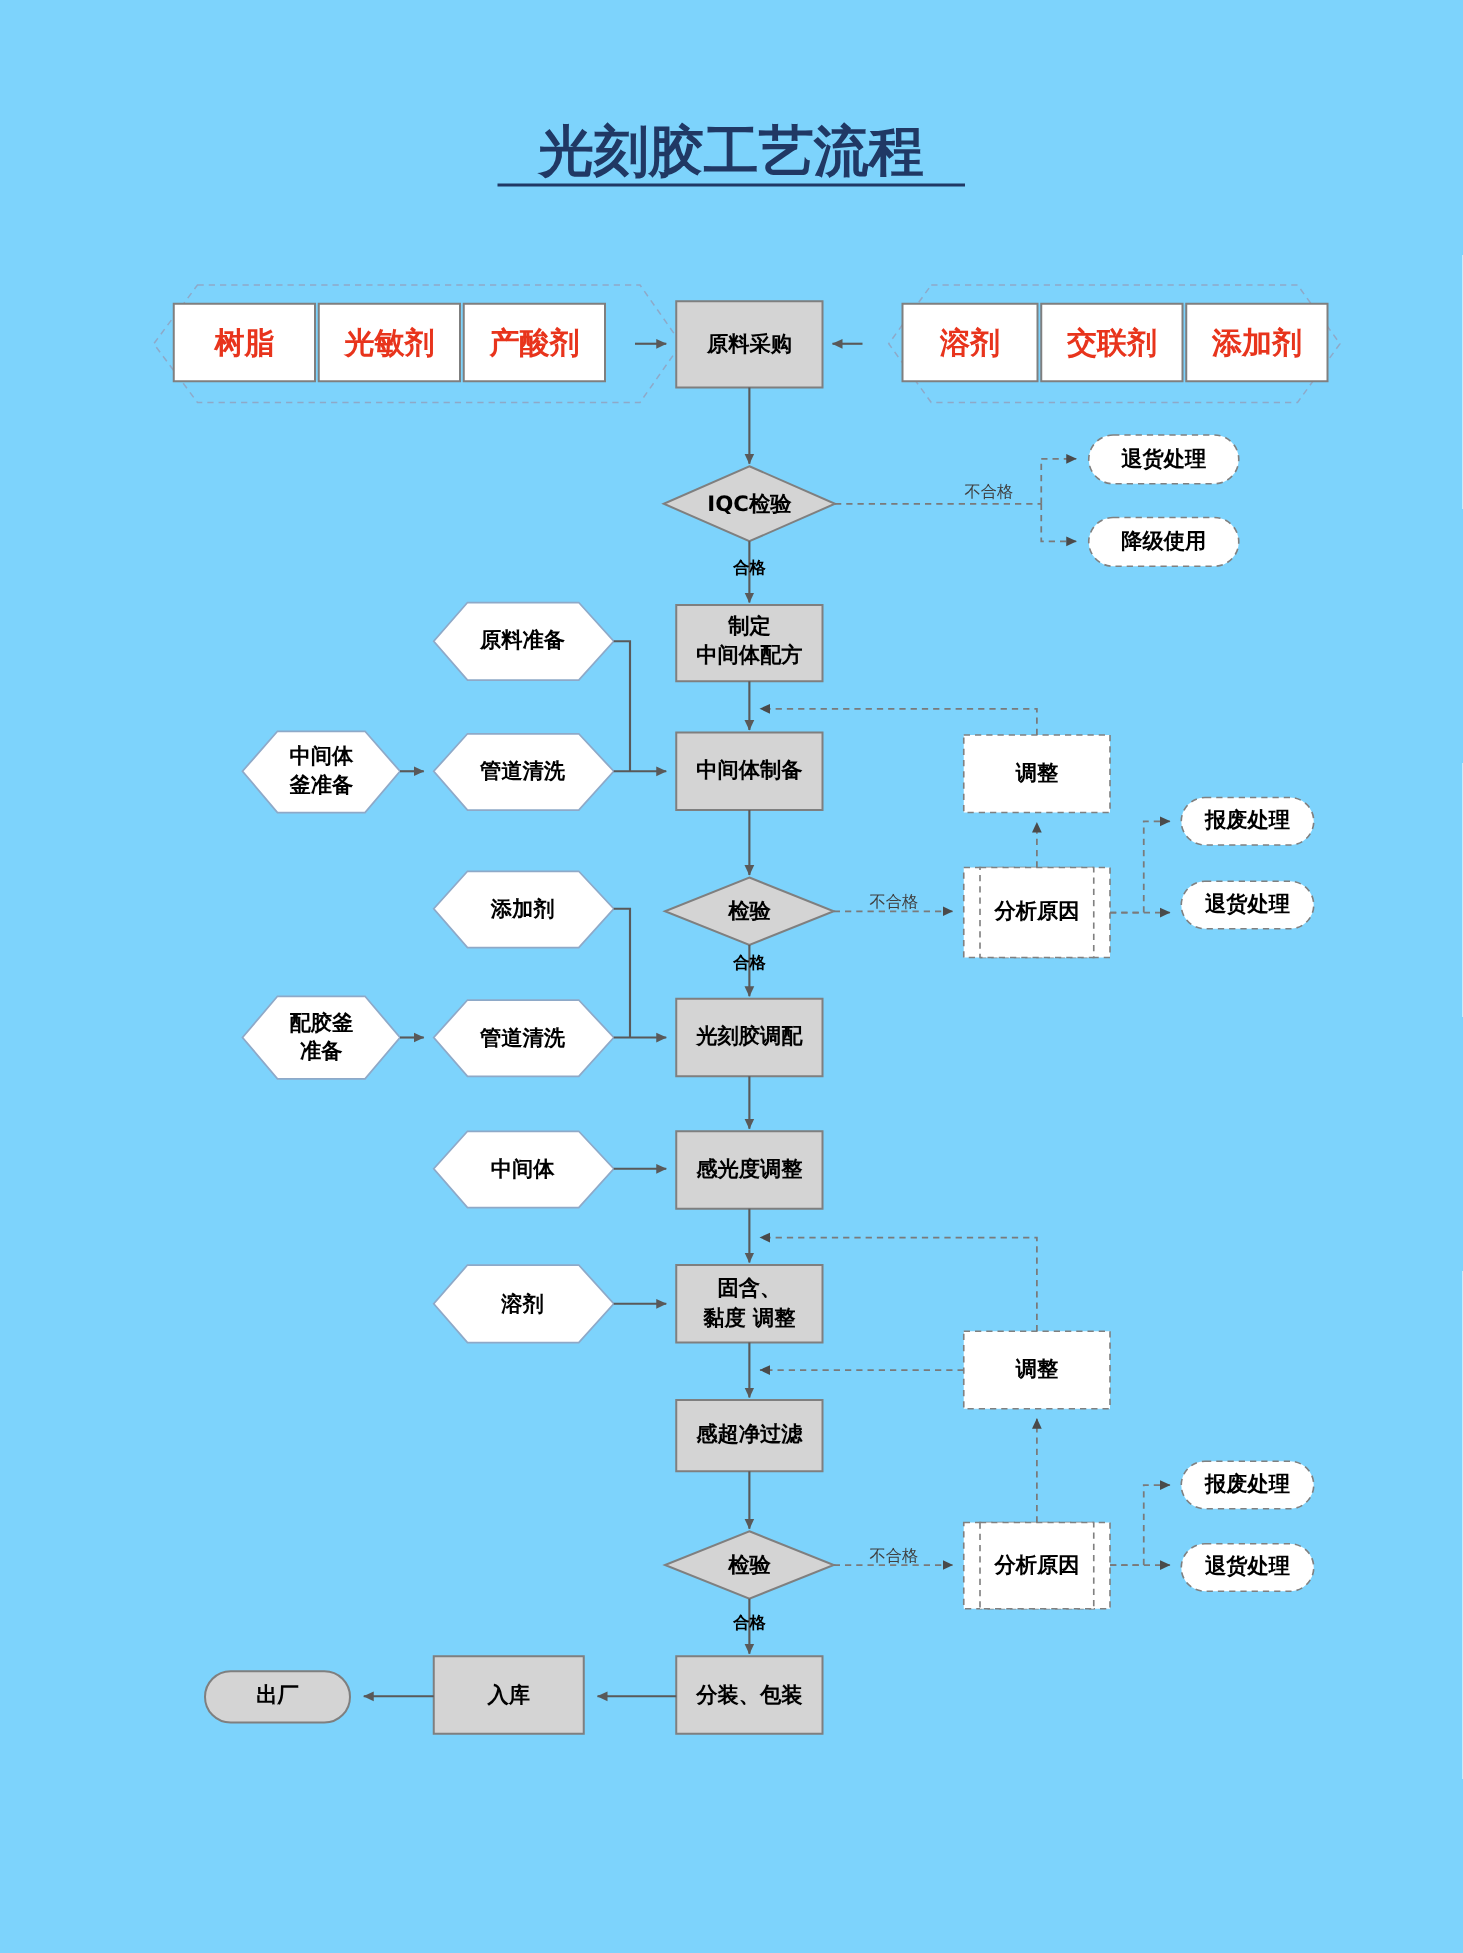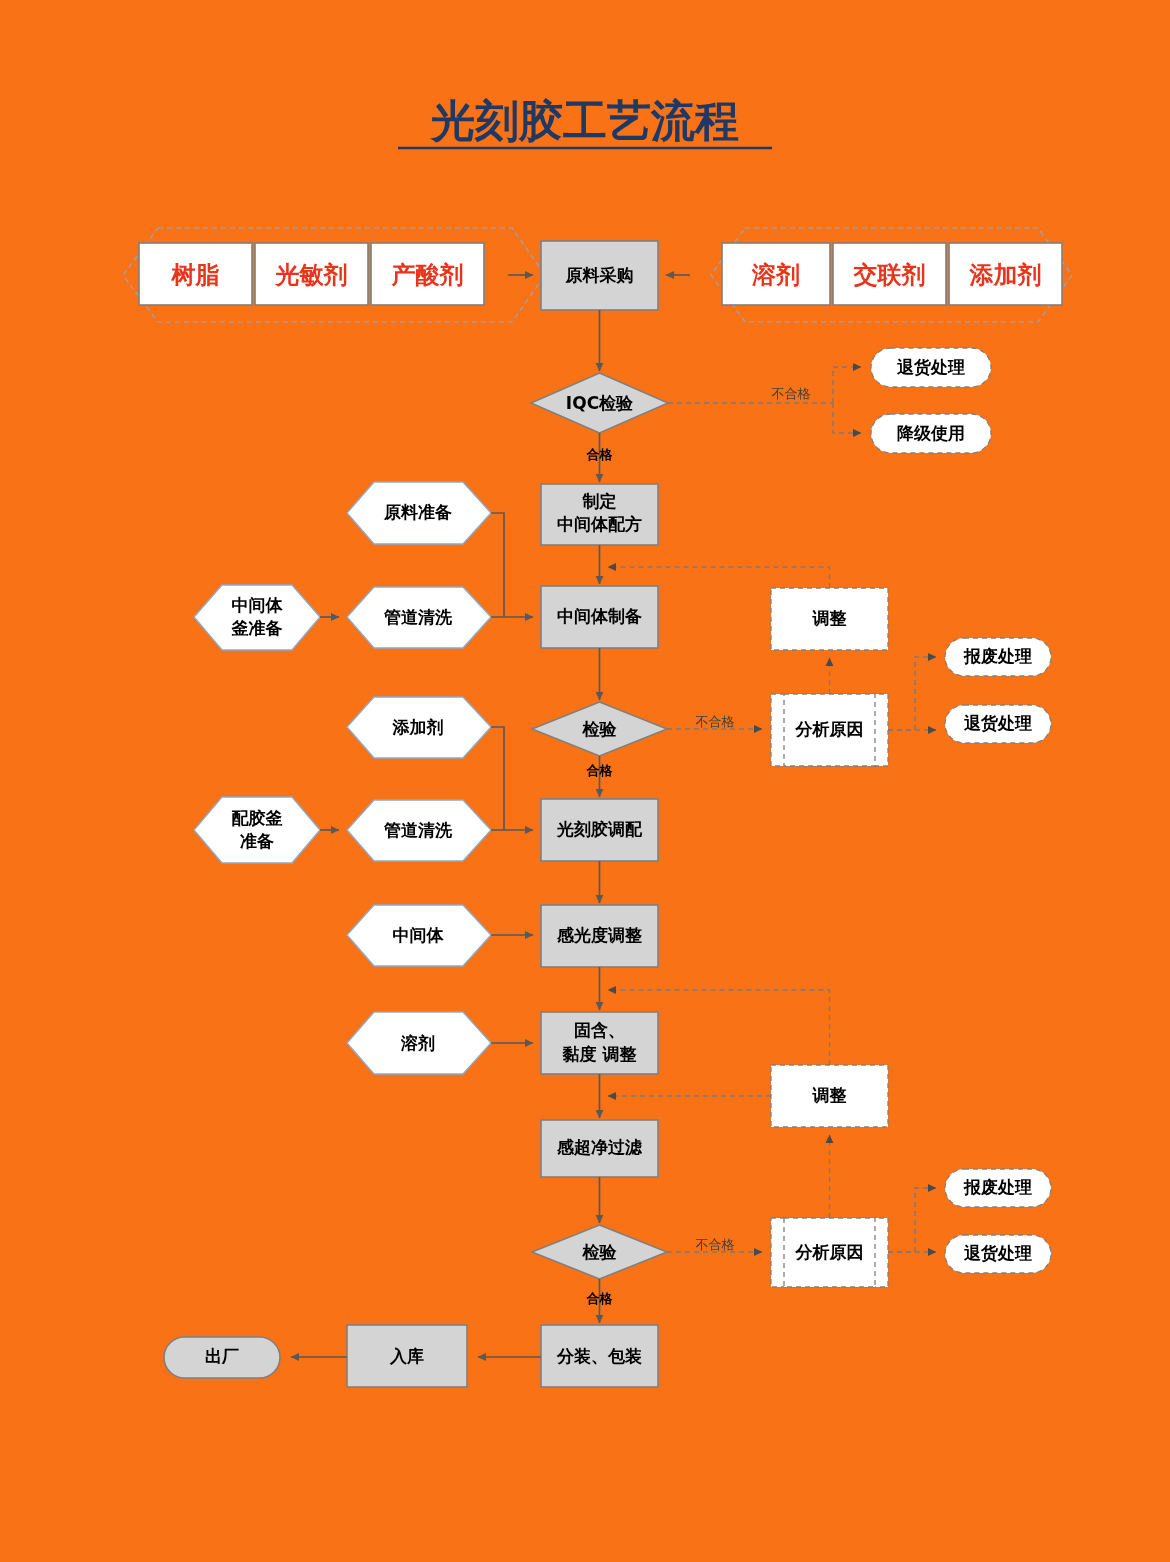--- a/index.html
+++ b/index.html
@@ -1,17 +1,17 @@
 <!DOCTYPE html>
 <html><head>
 <meta charset="utf-8">
 <style>
   html,body{margin:0;padding:0;background:#ffffff;}
   body{width:1170px;height:1562px;font-family:"DejaVu Sans","Liberation Sans",sans-serif;}
-  #root{position:relative;width:1170px;height:1562px;overflow:hidden;background:#f97316;}
+  #root{position:relative;width:1170px;height:1562px;overflow:hidden;background:#7dd3fc;}
   svg#flow{position:absolute;left:0;top:0;width:1170px;height:1562px;}
   .title-text{font-size:44px;font-weight:700;fill:#203864;font-family:"DejaVu Sans","Liberation Sans",sans-serif;}
   .title-rule{stroke:#203864;stroke-width:2.5;}
   .nodeG{fill:#d4d4d4;stroke:#7f7f7f;stroke-width:1.6;}
   .nodeW{fill:#ffffff;stroke:#7f7f7f;stroke-width:1.6;}
   .hexO{fill:#ffffff;stroke:#8ea9c8;stroke-width:1.4;}
   .grpHex{fill:none;stroke:#8ea9c8;stroke-width:1.2;stroke-dasharray:5 4;}
   .dashBox{fill:#ffffff;stroke:#808080;stroke-width:1.3;stroke-dasharray:5 4;}
   .dashPill{fill:#ffffff;stroke:#808080;stroke-width:1.3;stroke-dasharray:5 4;}
   .ln{stroke:#595959;stroke-width:1.7;fill:none;}

